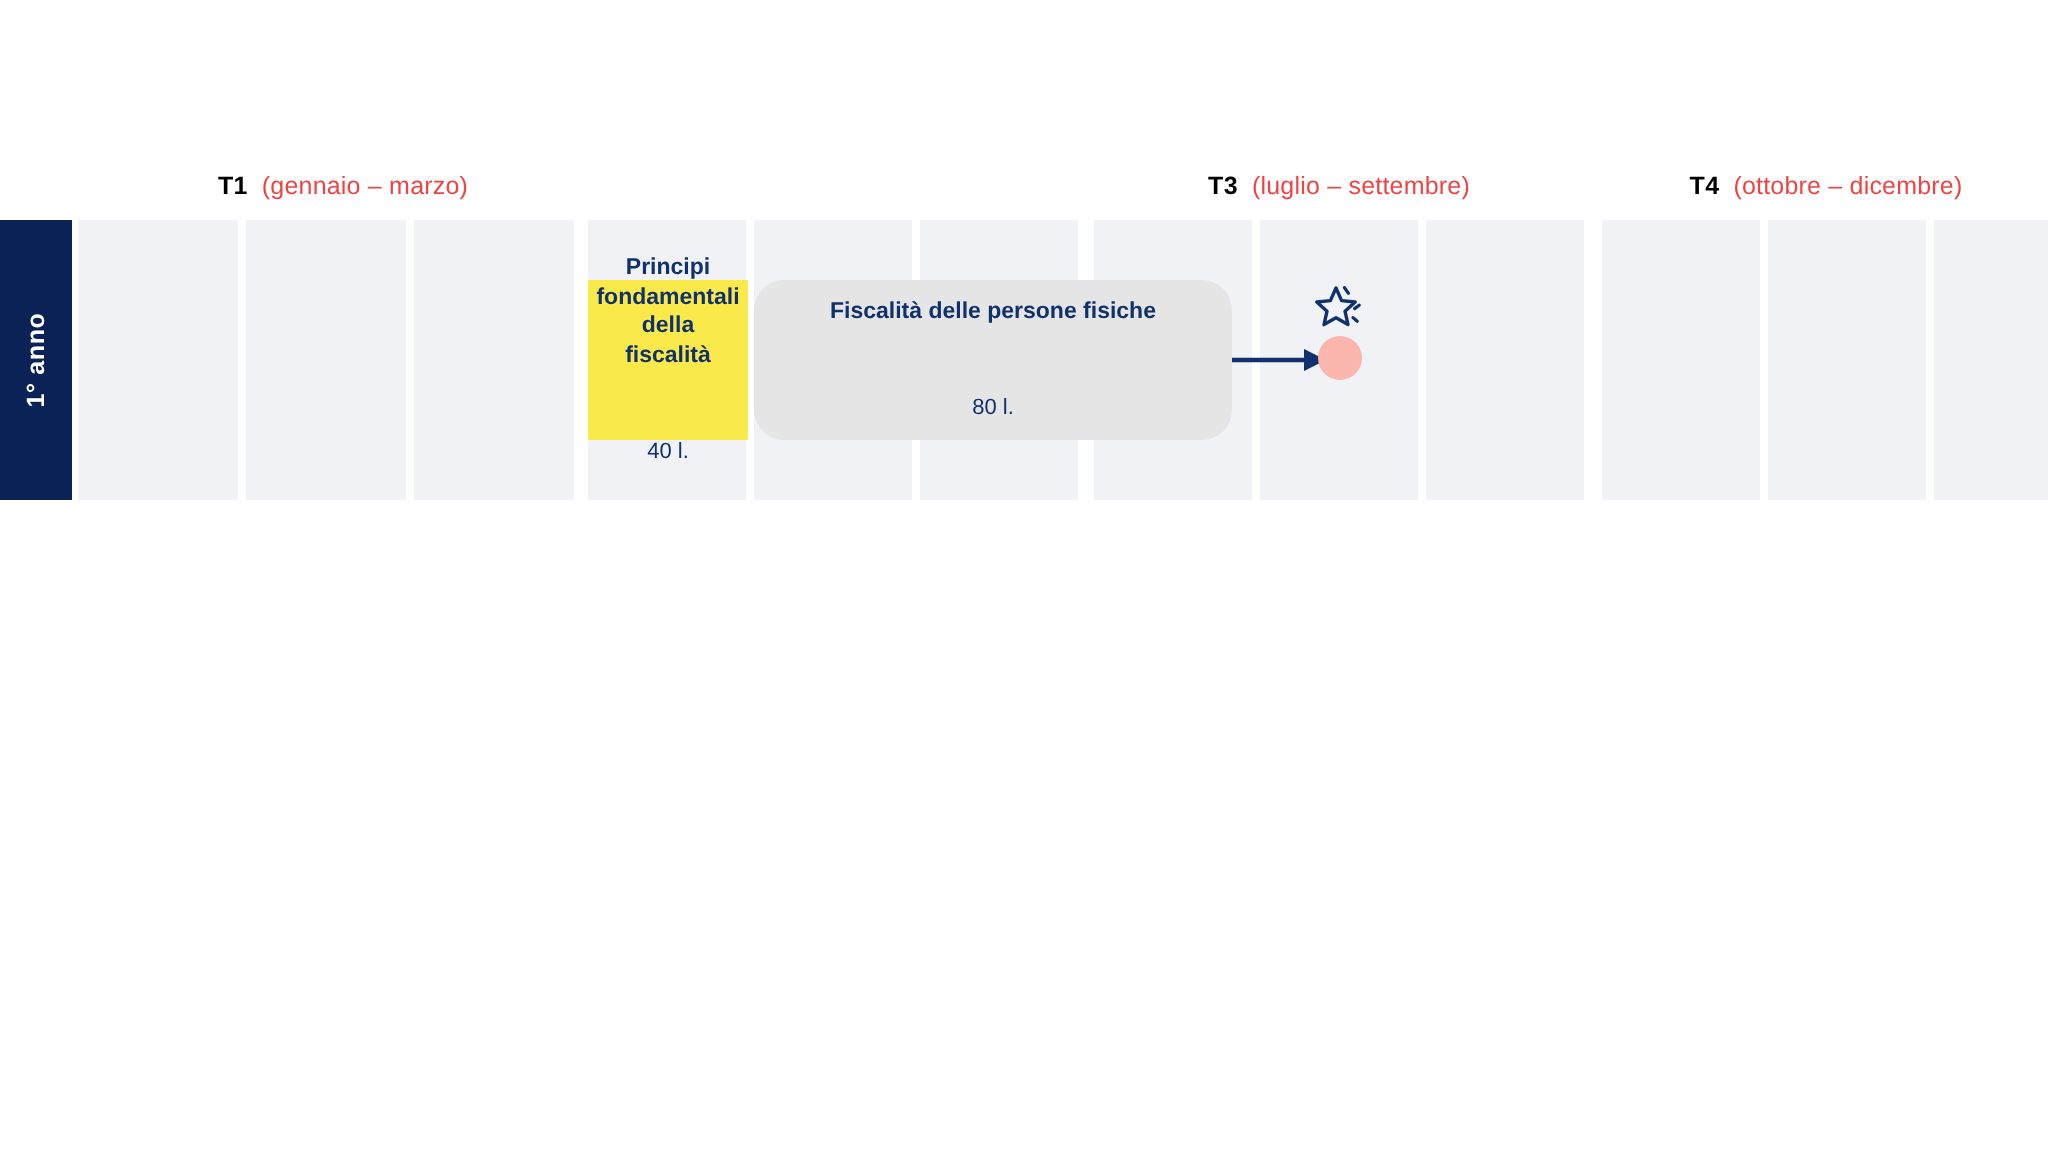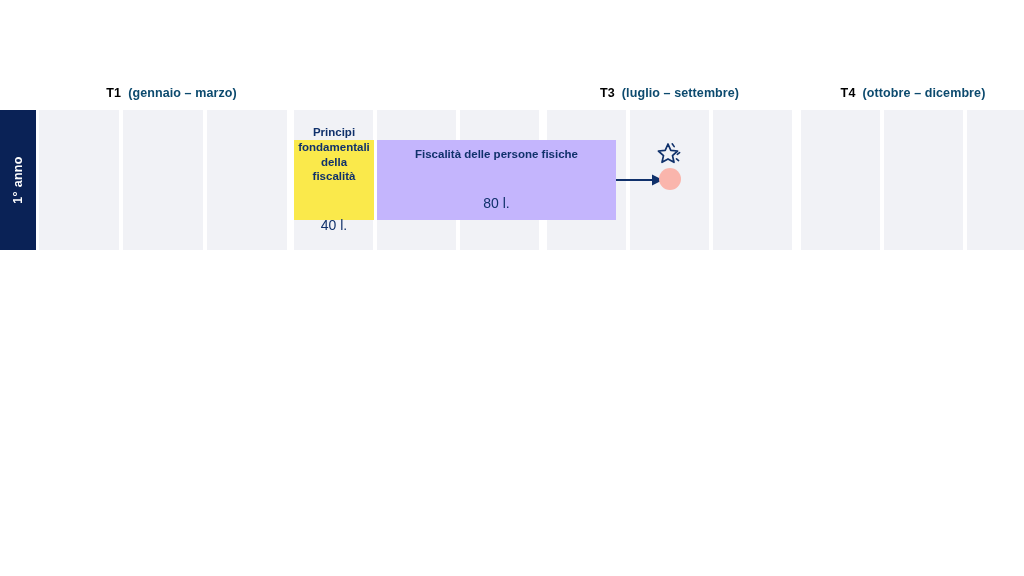--- a/index.html
+++ b/index.html
@@ -29,22 +29,22 @@
     font-size: 12.5px;
     white-space: nowrap;
     line-height: 1;
   }
   .q-header .q-code {
     font-weight: bold;
     color: #000000;
     letter-spacing: .2px;
   }
   .q-header .q-months {
-    font-weight: bold;
-    color: #0c4a6e;
+    font-weight: normal;
+    color: #ef4444;
     letter-spacing: .1px;
   }
 
   
   .year-band {
     position: absolute;
     left: 0;
     top: 110px;
     width: 36px;
     height: 140px;
@@ -91,26 +91,26 @@
     padding: 2px 4px;
     gap: 32px;
   }
   .block .b-title {
     font-weight: bold;
     font-size: 11.5px;
     color: #10316b;
   }
   .block .b-hours {
     font-weight: normal;
-    font-size: 14px;
+    font-size: 11px;
     color: #10316b;
     margin-top: 1px;
   }
   .block.bright { background: #fae94b; }
-  .block.pale   { background: #c4b5fd; }
+  .block.pale   { background: #e5e5e5; border-radius: 15px; }
 
   
   .milestone {
     position: absolute;
     display: flex;
     flex-direction: column;
     align-items: center;
     text-align: center;
   }
   .milestone-star {

